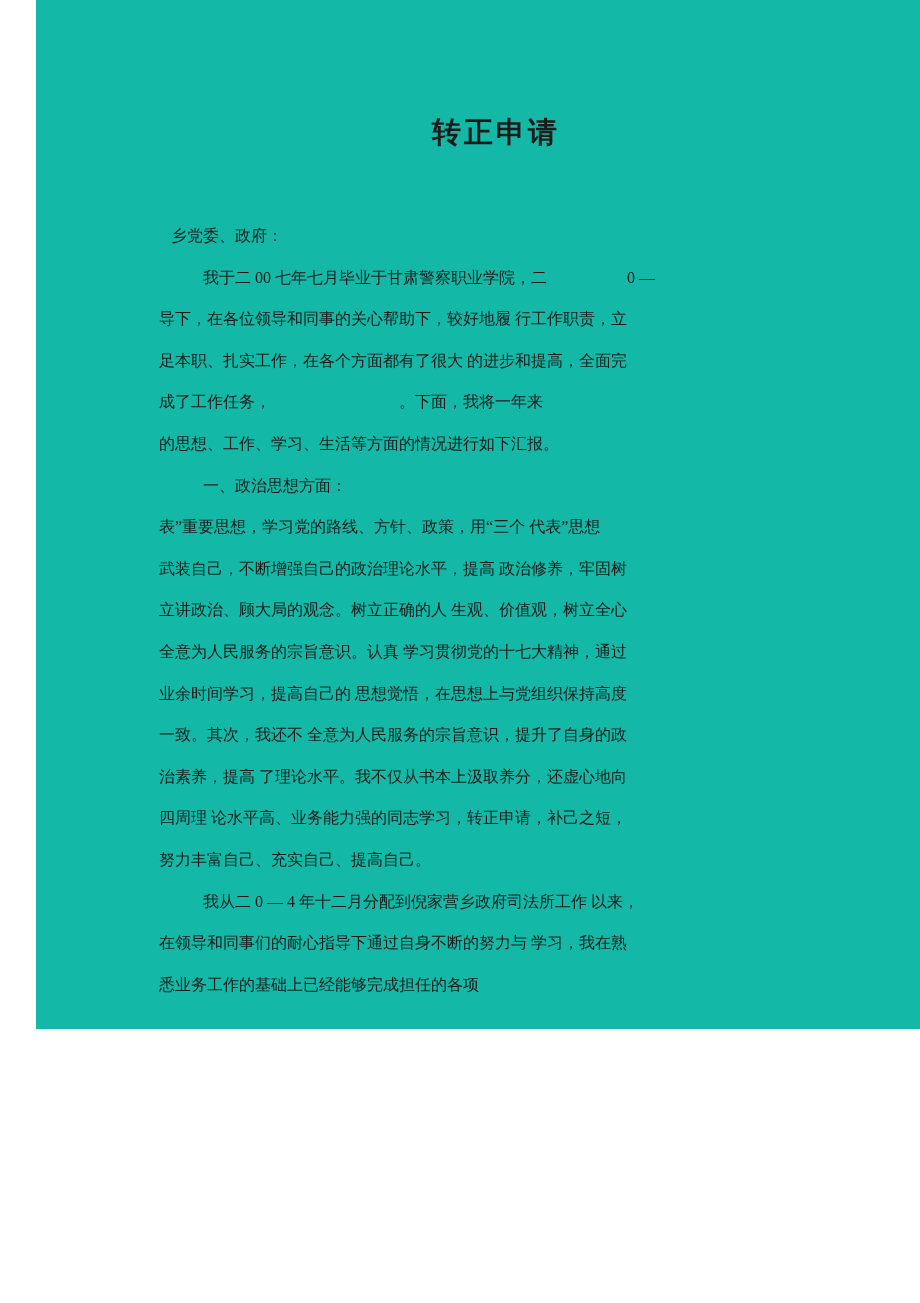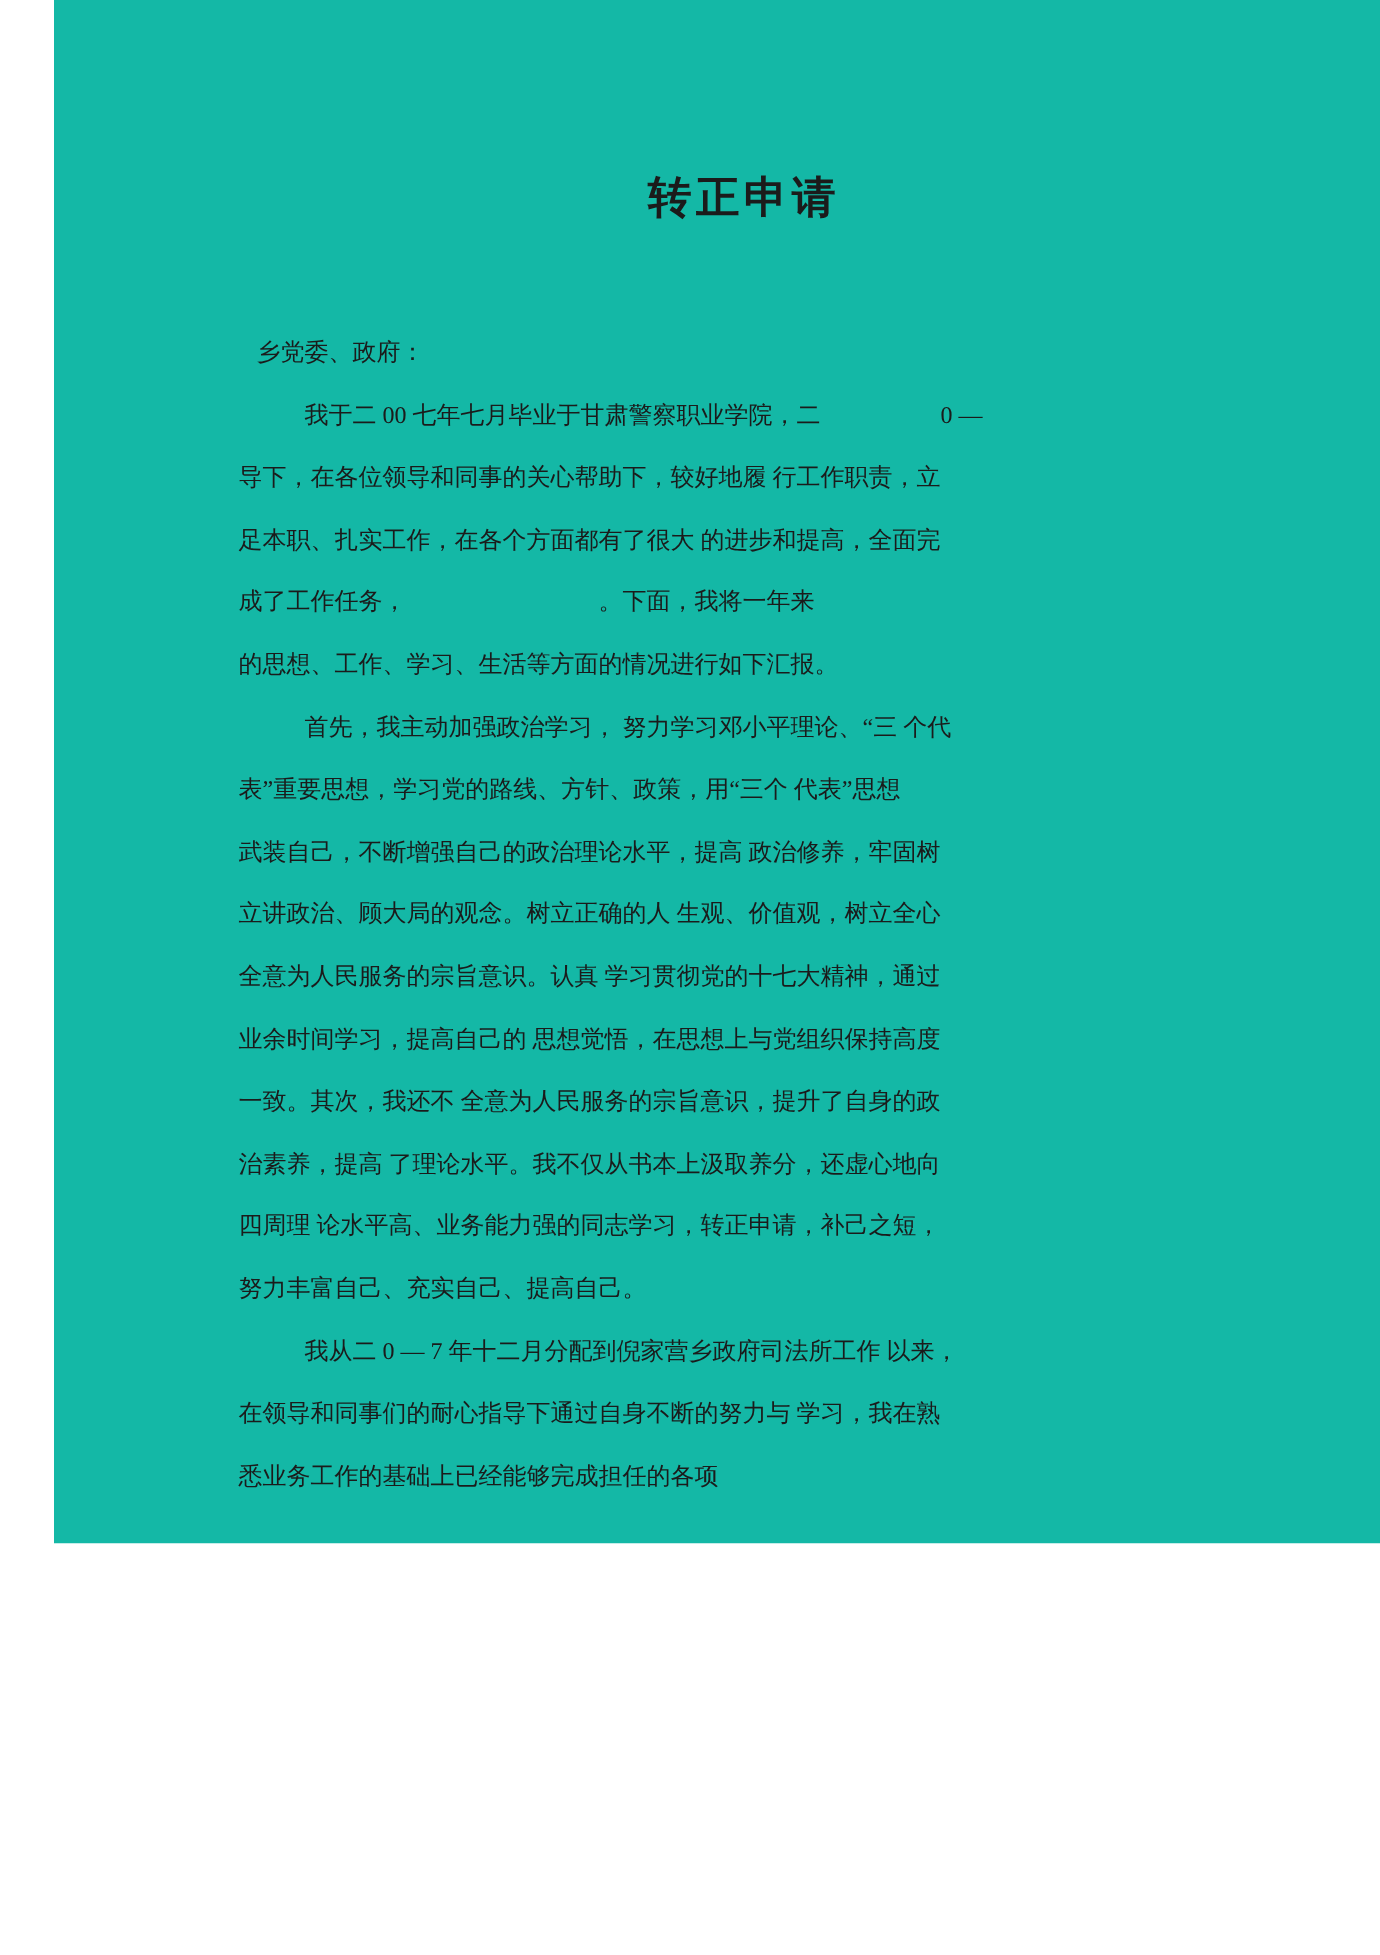--- a/index.html
+++ b/index.html
@@ -51,27 +51,27 @@
 
 <div class="page">
   <h1 class="doc-title">转正申请</h1>
   <div class="doc-body" id="doc-body">
       <div class="line salutation">乡党委、政府：</div>
       <div class="line para">我于二 00 七年七月毕业于甘肃警察职业学院，二　　　　　0 —</div>
       <div class="line">导下，在各位领导和同事的关心帮助下，较好地履 行工作职责，立</div>
       <div class="line">足本职、扎实工作，在各个方面都有了很大 的进步和提高，全面完</div>
       <div class="line">成了工作任务，　　　　　　　　。下面，我将一年来</div>
       <div class="line">的思想、工作、学习、生活等方面的情况进行如下汇报。</div>
-      <div class="line para">首先，我主动加强政治学习， 努力学习邓小平理论、“三 个代</div>
+      <div class="line para">一、政治思想方面：</div>
       <div class="line">表”重要思想，学习党的路线、方针、政策，用“三个 代表”思想</div>
       <div class="line">武装自己，不断增强自己的政治理论水平，提高 政治修养，牢固树</div>
       <div class="line">立讲政治、顾大局的观念。树立正确的人 生观、价值观，树立全心</div>
       <div class="line">全意为人民服务的宗旨意识。认真 学习贯彻党的十七大精神，通过</div>
       <div class="line">业余时间学习，提高自己的 思想觉悟，在思想上与党组织保持高度</div>
       <div class="line">一致。其次，我还不 全意为人民服务的宗旨意识，提升了自身的政</div>
       <div class="line">治素养，提高 了理论水平。我不仅从书本上汲取养分，还虚心地向</div>
       <div class="line">四周理 论水平高、业务能力强的同志学习，转正申请，补己之短，</div>
       <div class="line">努力丰富自己、充实自己、提高自己。</div>
-      <div class="line para">我从二 0 — 7 年十二月分配到倪家营乡政府司法所工作 以来，</div>
+      <div class="line para">我从二 0 — 4 年十二月分配到倪家营乡政府司法所工作 以来，</div>
       <div class="line">在领导和同事们的耐心指导下通过自身不断的努力与 学习，我在熟</div>
       <div class="line">悉业务工作的基础上已经能够完成担任的各项</div>
     </div>
 </div>
 
 </body></html>

